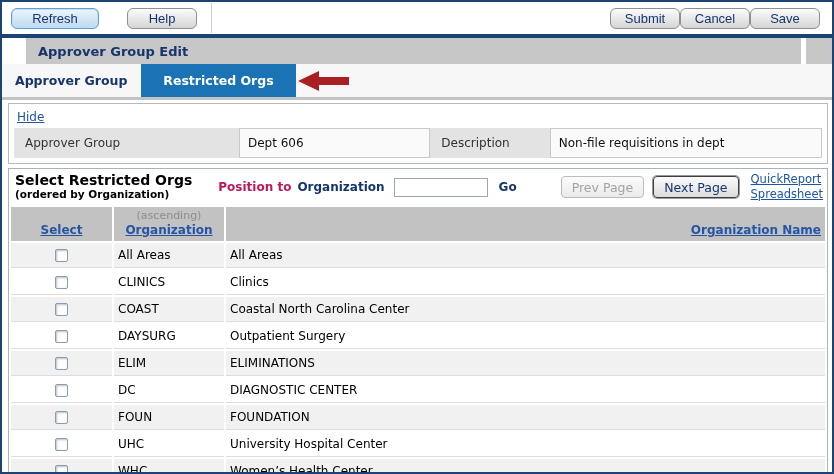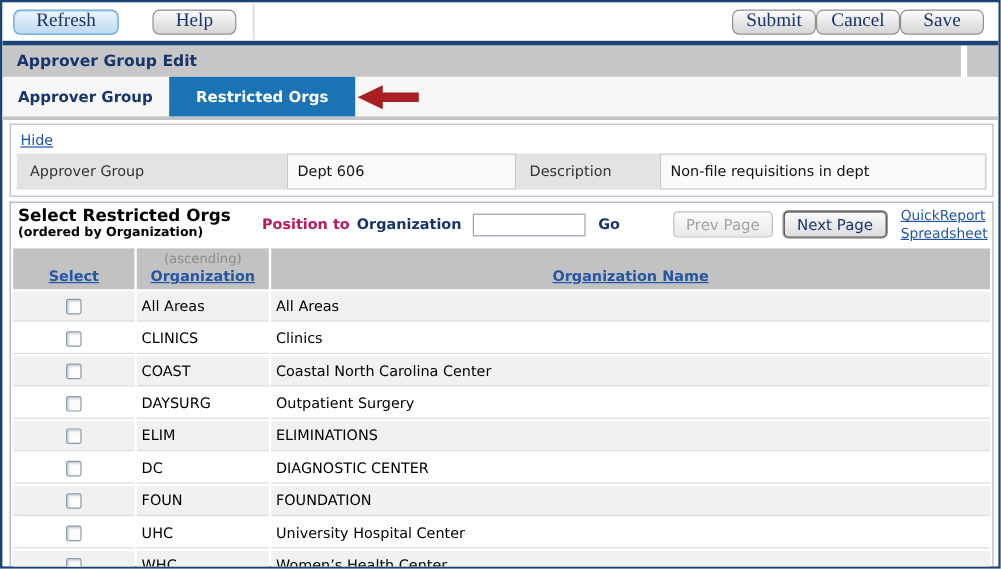--- a/index.html
+++ b/index.html
@@ -4,33 +4,33 @@
 <style>
   * { margin:0; padding:0; box-sizing:border-box; }
   html,body { background:#ffffff; }
   body { font-family:"DejaVu Sans","Liberation Sans",sans-serif; }
 
   .page { position:relative; width:834px; height:474px; border:2px solid #1b4474;
           background:#fff; overflow:hidden; }
 
   
   .toolbar { height:32px; display:flex; align-items:center; padding:0 12px 0 9px; background:#fff; }
-  .btn { font-family:Liberation Serif, serif; font-size:16px; color:#17356b; height:21px; min-width:70px;
+  .btn { font-family:Liberation Sans, sans-serif; font-size:13px; color:#17356b; height:21px; min-width:70px;
          background:linear-gradient(#fcfcfc,#d5d5d5); border:1px solid #8f8f8f;
          border-radius:6px; padding:0 10px; cursor:pointer; }
   .btn-refresh { min-width:88px; background:linear-gradient(#eef6fc,#bcd9f0);
                  border:1px solid #5f9fd4; box-shadow:inset 0 0 0 1px #c3def2; }
   .btn-help { margin-left:28px; }
   .toolbar-divider { width:1px; height:30px; background:#cccccc; margin-left:14px; }
   .toolbar-right { margin-left:auto; display:flex; }
 
   .navy-bar { height:4px; background:#1b4474; }
 
   
-  .title-band { height:26px; display:flex; }
+  .title-band { height:26px; display:flex;padding-left:24px; }
   .title-band .main { flex:1; background:#c7c7c7; display:flex; align-items:center;
                       padding-left:12px; font-weight:bold; font-size:13px; color:#17356b; }
   .title-band .gap { width:5px; background:#fff; }
   .title-band .cap { width:26px; background:#c7c7c7; }
 
   
   .tabs { height:36px; background:#f7f7f7; display:flex; align-items:stretch;
           border-bottom:3px solid #c3c3c3; }
   .tab { display:flex; align-items:center; font-weight:bold; font-size:12.5px; cursor:pointer; }
   .tab.inactive { color:#17356b; padding:0 14px 0 13px; }
@@ -66,21 +66,21 @@
   .pg-btn.enabled { color:#17356b; border:1px solid #3f3f3f; cursor:pointer;
                     background:linear-gradient(#fbfbfb,#dcdcdc); box-shadow:0 0 0 1px #9a9a9a; }
   .side-links { margin-left:12px; margin-right:2px; font-size:11.5px; line-height:15px; white-space:nowrap; }
   .side-links a { display:block; color:#1f55a6; text-decoration:underline; cursor:pointer; }
 
   
   table.orgs { width:100%; border-collapse:separate; border-spacing:2px; }
   table.orgs th { background:#c2c2c2; font-size:12px; padding:2px 4px 4px 4px; vertical-align:bottom; }
   .th-select { width:101px; text-align:center; }
   .th-org { width:110px; text-align:center; }
-  .th-name { text-align:center; }
+  .th-name { text-align:right; }
   .hdr-link { color:#2456a4; font-weight:bold; text-decoration:underline; cursor:pointer; }
   .asc { display:block; color:#8d8d8d; font-weight:normal; font-size:11px; margin-bottom:1px; }
   table.orgs td { height:25px; font-size:12px; color:#000; padding:0 4px;
                   border-bottom:1px solid #dddddd; }
   tr.alt td { background:#f1f1f1; }
   tr.norm td { background:#ffffff; }
   td.c-sel { text-align:center; }
   .cb { appearance:none; -webkit-appearance:none; width:13px; height:13px; background:#fdfdfd;
         border:1px solid #8d9bab; border-radius:2px; vertical-align:middle;
         box-shadow:inset 1px 1px 2px rgba(110,125,145,.45); cursor:pointer; }

